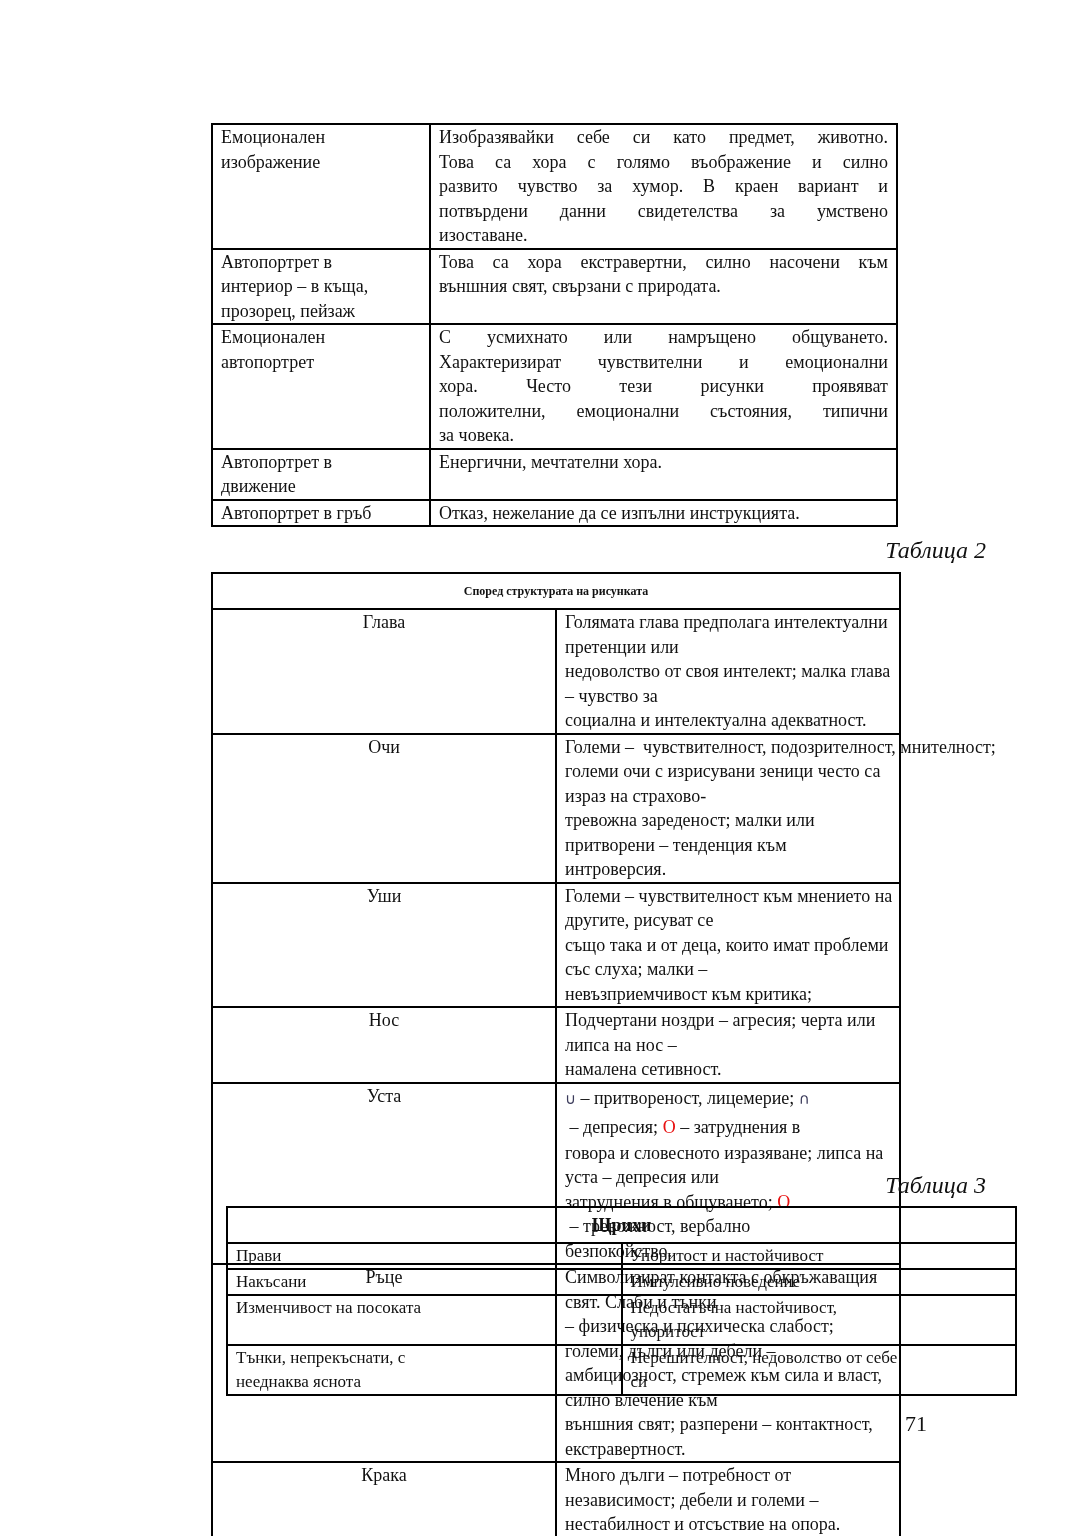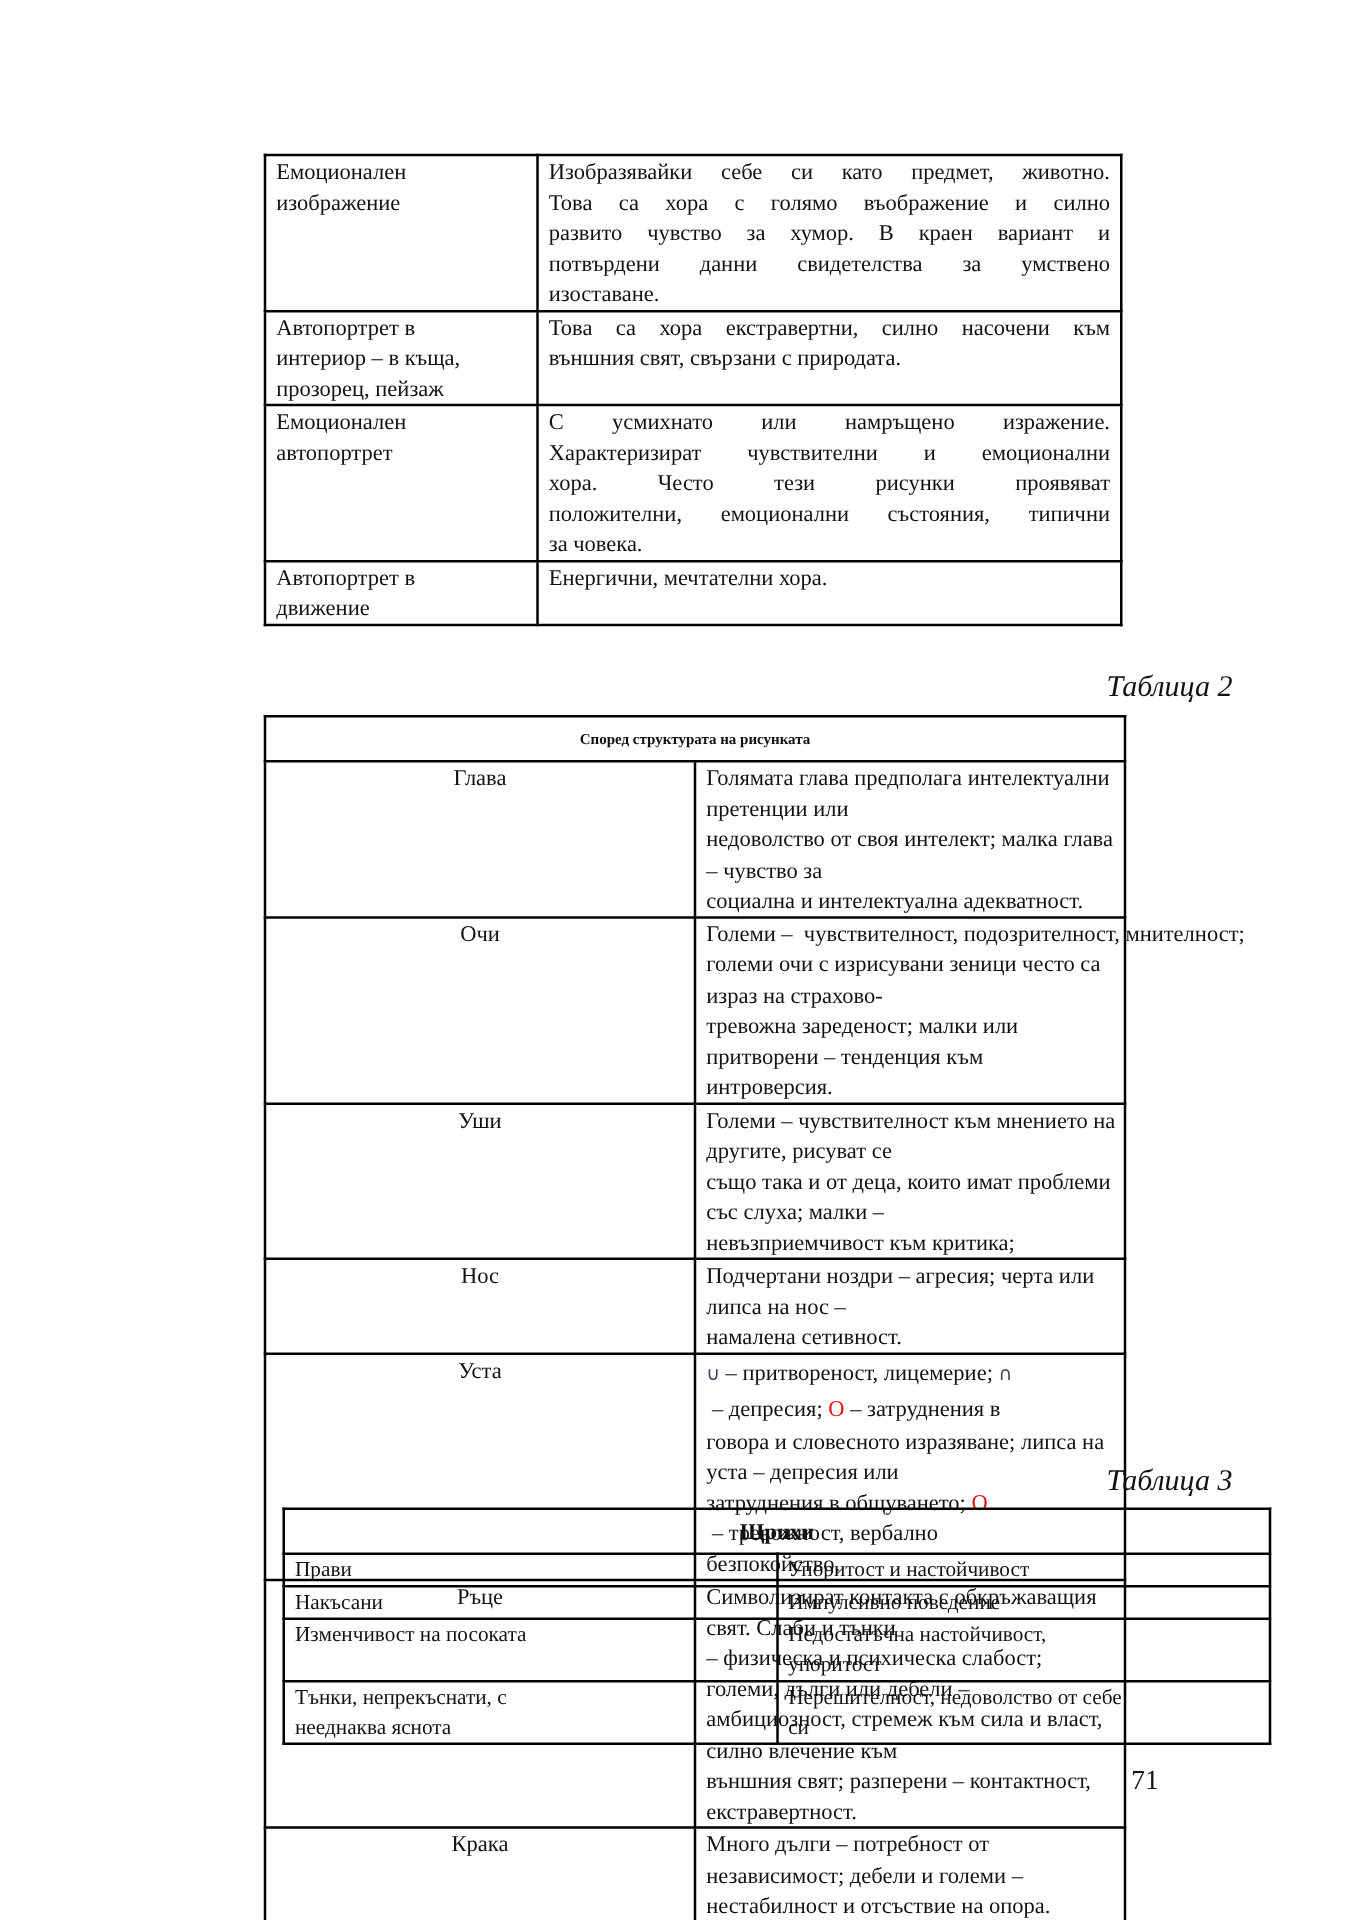--- a/index.html
+++ b/index.html
@@ -67,34 +67,42 @@
       <div class="jl">Това са хора екстравертни, силно насочени към</div>
       <div>външния свят, свързани с природата.</div>
     </td>
   </tr>
   <tr style="height:123px;">
     <td class="c1">
       <div>Емоционален</div>
       <div>автопортрет</div>
     </td>
     <td class="c2">
-      <div class="jl">С усмихнато или намръщено изражение.</div>
+      <div class="jl">С усмихнато или намръщено общуването.</div>
       <div class="jl">Характеризират чувствителни и емоционални</div>
       <div class="jl">хора. Често тези рисунки проявяват</div>
       <div class="jl">положителни, емоционални състояния, типични</div>
       <div>за човека.</div>
     </td>
   </tr>
   <tr style="height:49px;">
     <td class="c1">
       <div>Автопортрет в</div>
       <div>движение</div>
     </td>
     <td class="c2">
       <div>Енергични, мечтателни хора.</div>
+    </td>
+  </tr>
+  <tr style="height:24px;">
+    <td class="c1">
+      <div>Автопортрет в гръб</div>
+    </td>
+    <td class="c2">
+      <div>Отказ, нежелание да се изпълни инструкцията.</div>
     </td>
   </tr>
 </tbody>
   </table>
 
 <div id="cap2" class="caption">Таблица 2</div>
 
 <table id="t2">
   <tbody>
       <tr>

